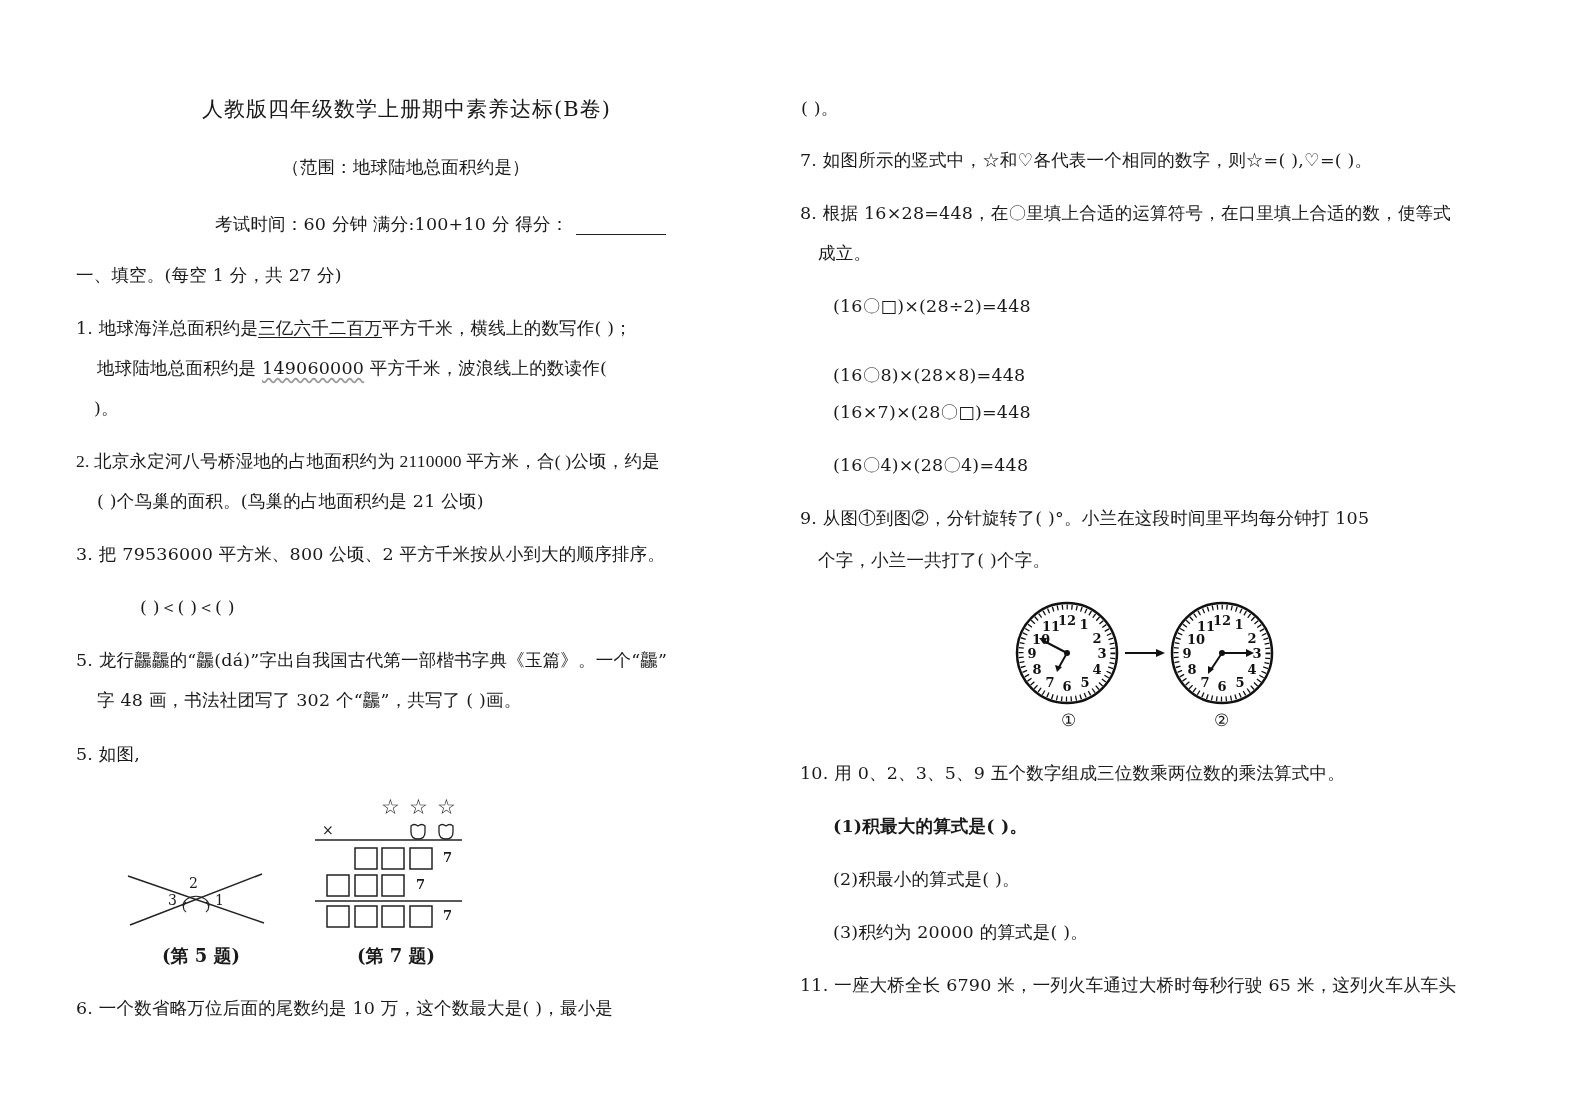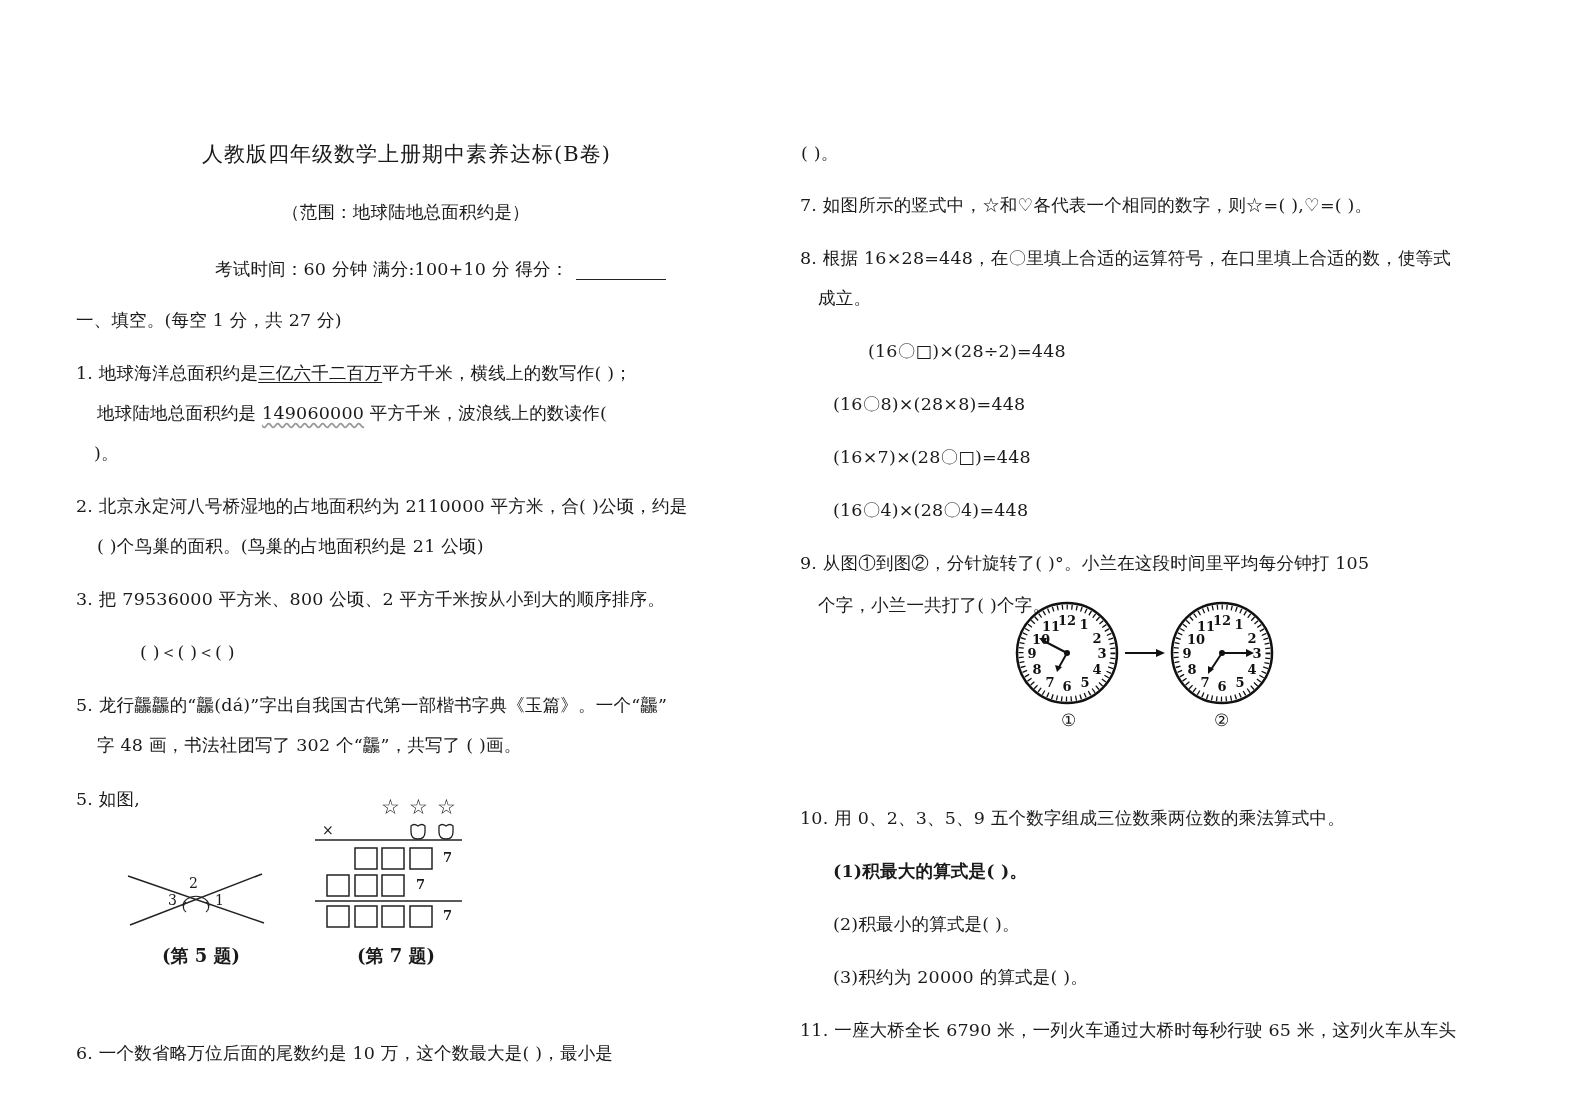--- a/index.html
+++ b/index.html
@@ -3,21 +3,21 @@
 <meta charset="utf-8">
 <style>
   html, body { margin: 0; padding: 0; background: #ffffff; }
   body {
     width: 1584px; height: 1119px; position: relative; overflow: hidden;
     font-family: "DejaVu Serif", "Liberation Serif", serif;
     color: #1a1a1a;
   }
   .line {
     position: absolute; white-space: nowrap;
-    font-size: 17.5px; line-height: 22px; letter-spacing: 0.2px; margin-top: 45px;
+    font-size: 17.5px; line-height: 22px; letter-spacing: 0.2px;
   }
   .title { font-size: 21px; letter-spacing: 1px; }
   .ul { text-decoration: underline; text-underline-offset: 3px; }
   .wavy { text-decoration: underline wavy #999; text-underline-offset: 3px; }
   .score-blank { display: inline-block; width: 90px; border-bottom: 1.5px solid #222; height: 18px; vertical-align: bottom; margin-left: 8px; }
   .cap { position: absolute; font-size: 18px; font-weight: bold; white-space: nowrap; }
   svg { position: absolute; overflow: visible; }
 </style>
 </head>
 <body>
@@ -30,21 +30,21 @@
 <div class="line" style="left:76px; top:264px;">一、填空。(每空 1 分，共 27 分)</div>
 
 <div class="line" style="left:76px; top:317px;">
   <span>1. 地球海洋总面积约是</span><span class="ul">三亿六千二百万</span><span>平方千米，横线上的数写作(               )；</span>
 </div>
 <div class="line" style="left:97px; top:357px;">
   <span>地球陆地总面积约是 </span><span class="wavy">149060000</span><span> 平方千米，波浪线上的数读作(</span>
 </div>
 <div class="line" style="left:94px; top:397px;">)。</div>
 
-<div class="line" style="left:76px; top:450px;">2. 北京永定河八号桥湿地的占地面积约为 2110000 平方米，合(       )公顷，约是</div>
+<div class="line" style="left:76px; top:450px;font-family:Liberation Serif, serif;">2. 北京永定河八号桥湿地的占地面积约为 2110000 平方米，合(       )公顷，约是</div>
 <div class="line" style="left:97px; top:490px;">(       )个鸟巢的面积。(鸟巢的占地面积约是 21 公顷)</div>
 
 <div class="line" style="left:76px; top:543px;">3. 把 79536000 平方米、800 公顷、2 平方千米按从小到大的顺序排序。</div>
 <div class="line" style="left:140px; top:596px;">(           )＜(           )＜(           )</div>
 
 <div class="line" style="left:76px; top:649px;">5. 龙行龘龘的“龘(dá)”字出自我国古代第一部楷书字典《玉篇》。一个“龘”</div>
 <div class="line" style="left:97px; top:689px;">字 48 画，书法社团写了 302 个“龘”，共写了 (      )画。</div>
 
 <div class="line" style="left:76px; top:743px;text-align:right;">5. 如图,</div>
 
@@ -88,22 +88,22 @@
 <div class="cap" style="left:416px; top:877px; font-size:13px;">7</div>
 <div class="cap" style="left:443px; top:908px; font-size:13px;">7</div>
 <div class="cap" style="left:357px; top:944px;text-align:right;">(第 7 题)</div>
 
 <div class="line" style="left:76px; top:997px;">6. 一个数省略万位后面的尾数约是 10 万，这个数最大是(            )，最小是</div>
 
 <div class="line" style="left:801px; top:97px;">(            )。</div>
 <div class="line" style="left:800px; top:149px;">7. 如图所示的竖式中，☆和♡各代表一个相同的数字，则☆=(    ),♡=(       )。</div>
 <div class="line" style="left:800px; top:202px;">8. 根据 16×28=448，在〇里填上合适的运算符号，在口里填上合适的数，使等式</div>
 <div class="line" style="left:818px; top:242px;">成立。</div>
-<div class="line" style="left:868px; top:295px;">(16〇□)×(28÷2)=448</div>
-<div class="line" style="left:833px; top:348px;">(16〇8)×(28×8)=448</div>
+<div class="line" style="left:833px; top:295px;">(16〇□)×(28÷2)=448</div>
+<div class="line" style="left:833px; top:364px;">(16〇8)×(28×8)=448</div>
 <div class="line" style="left:833px; top:401px;">(16×7)×(28〇□)=448</div>
 <div class="line" style="left:833px; top:454px;">(16〇4)×(28〇4)=448</div>
 <div class="line" style="left:800px; top:507px;">9. 从图①到图②，分针旋转了(       )°。小兰在这段时间里平均每分钟打 105</div>
 <div class="line" style="left:818px; top:549px;">个字，小兰一共打了(      )个字。</div>
 
 <svg style="left:1010px; top:598px;" width="275" height="110" viewBox="0 0 275 110">
   <defs>
     <g id="clockface">
       <circle cx="0" cy="0" r="50" fill="#fff" stroke="#111" stroke-width="2.5"></circle>
       <circle cx="0" cy="0" r="46" fill="none" stroke="#111" stroke-width="5" stroke-dasharray="1.3 3.5"></circle>

